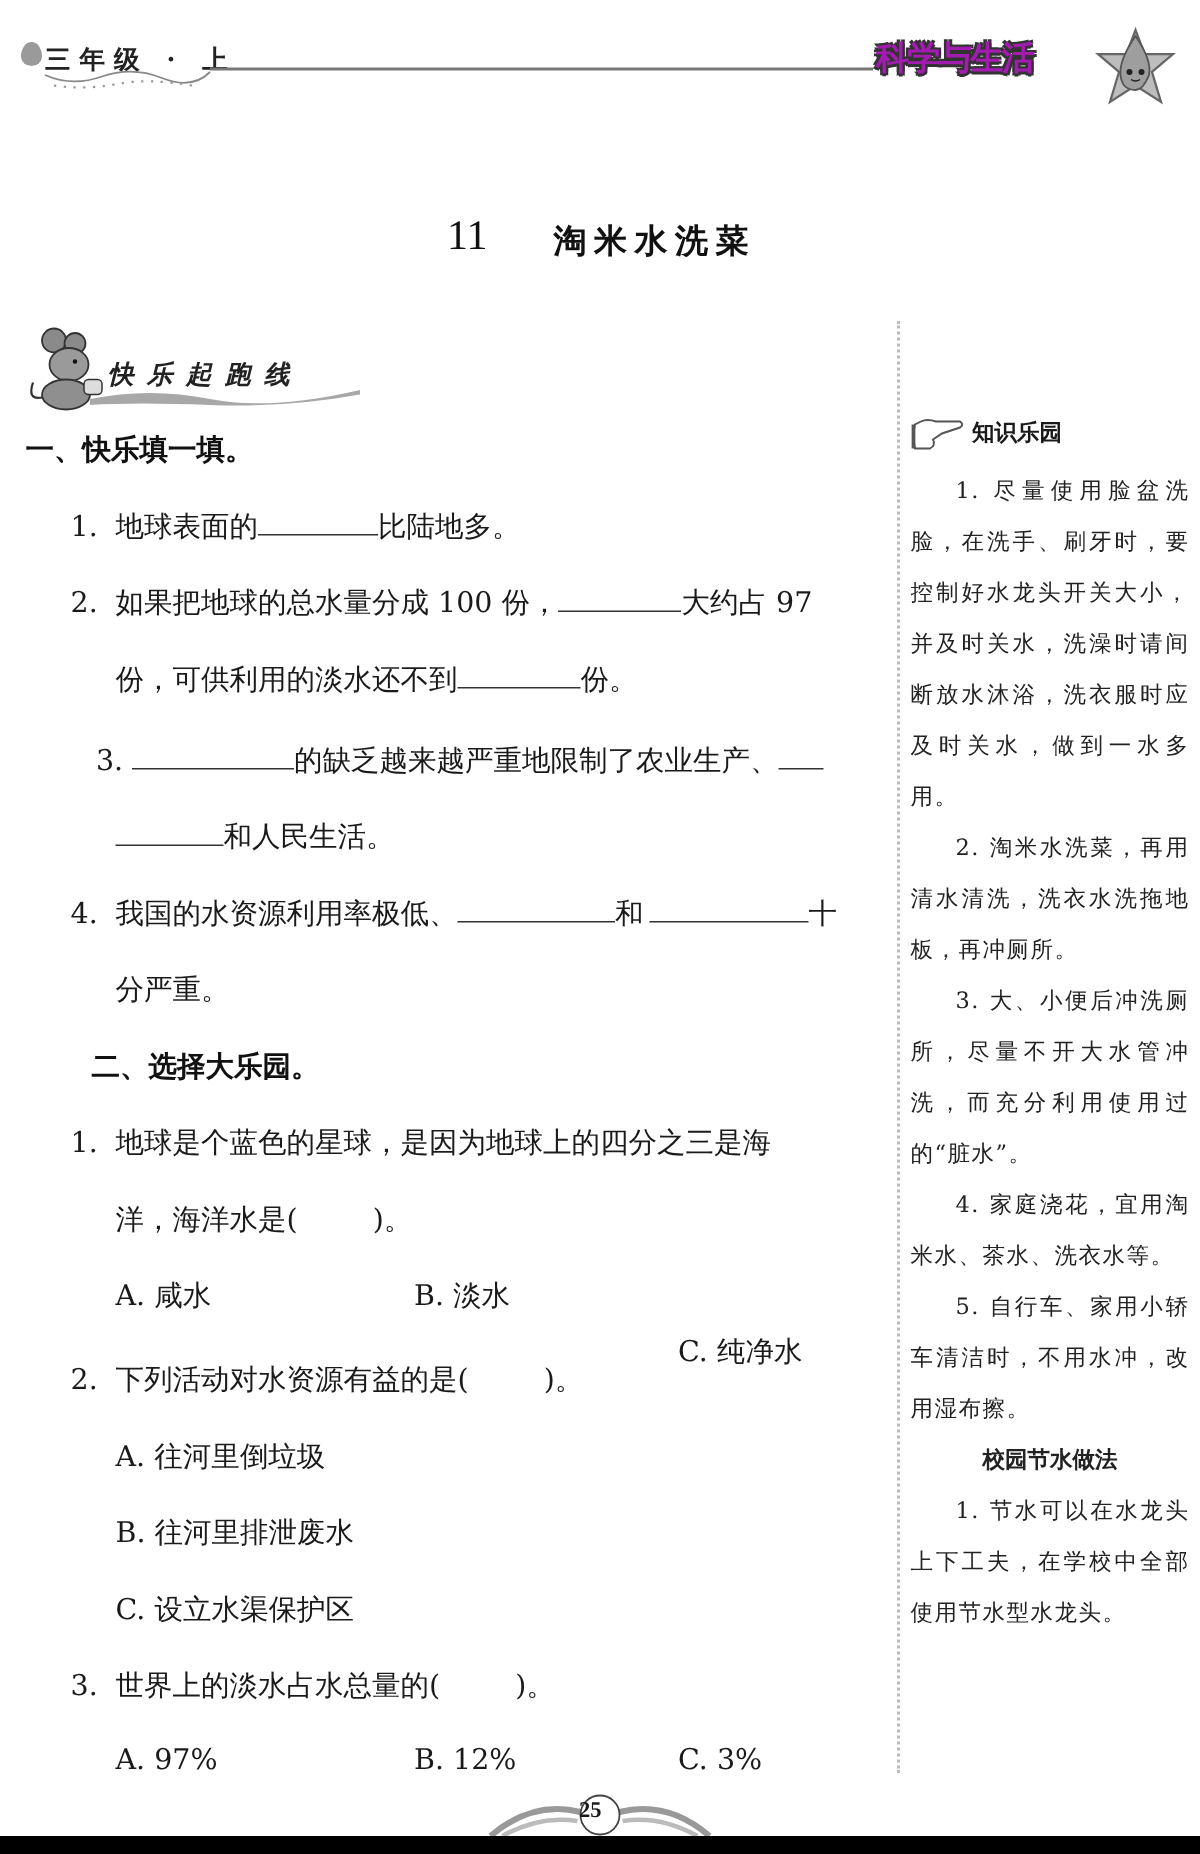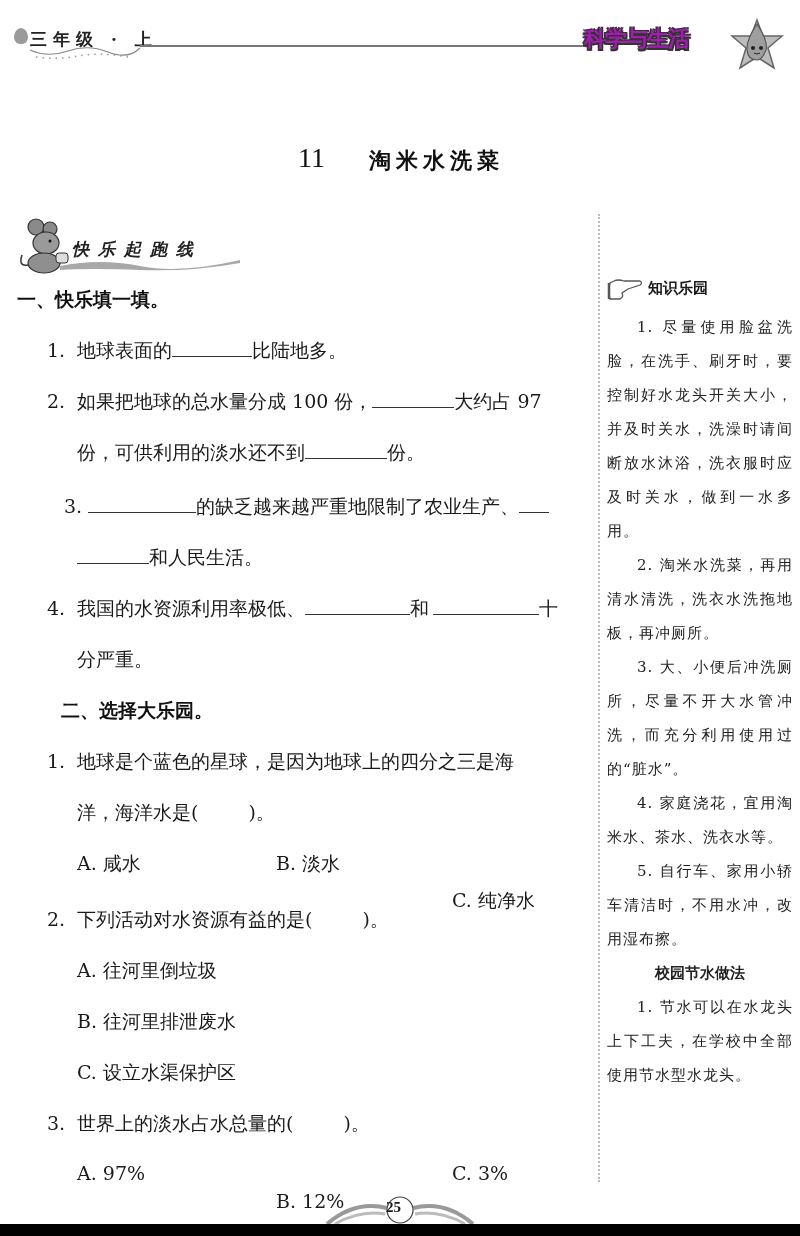--- a/index.html
+++ b/index.html
@@ -128,21 +128,21 @@
   <span class="num">2.</span><span>下列活动对水资源有益的是(</span><span style="display:inline-block;width:50px;"></span><span>)。</span>
 </div>
 <div class="abs line" style="left:77px; top:958px;">A. 往河里倒垃圾</div>
 <div class="abs line" style="left:77px; top:1009px;">B. 往河里排泄废水</div>
 <div class="abs line" style="left:77px; top:1060px;">C. 设立水渠保护区</div>
 
 <div class="abs line" style="left:47px; top:1111px;">
   <span class="num">3.</span><span>世界上的淡水占水总量的(</span><span style="display:inline-block;width:50px;"></span><span>)。</span>
 </div>
 <div class="abs line" style="left:77px; top:1162px;">A. 97%</div>
-<div class="abs line" style="left:276px; top:1162px;margin-top:28px;">B. 12%</div>
+<div class="abs line" style="left:276px; top:1162px;">B. 12%</div>
 <div class="abs line" style="left:452px; top:1162px;">C. 3%</div>
 
 <div class="abs divider"></div>
 <svg class="abs hand" viewBox="0 0 38 26">
   <path d="M4 6 Q2 13 4 22 L14 22 Q18 20 16 16 L22 12 L34 8 Q37 6 34 4 L18 4 Q12 2 8 4 Z" fill="#fff" stroke="#555" stroke-width="1.3"></path>
   <path d="M3 6 L3 22" stroke="#555" stroke-width="2.5"></path>
 </svg>
 <div class="abs side-title">知识乐园</div>
 
 <div class="abs side" style="top:310px;">

